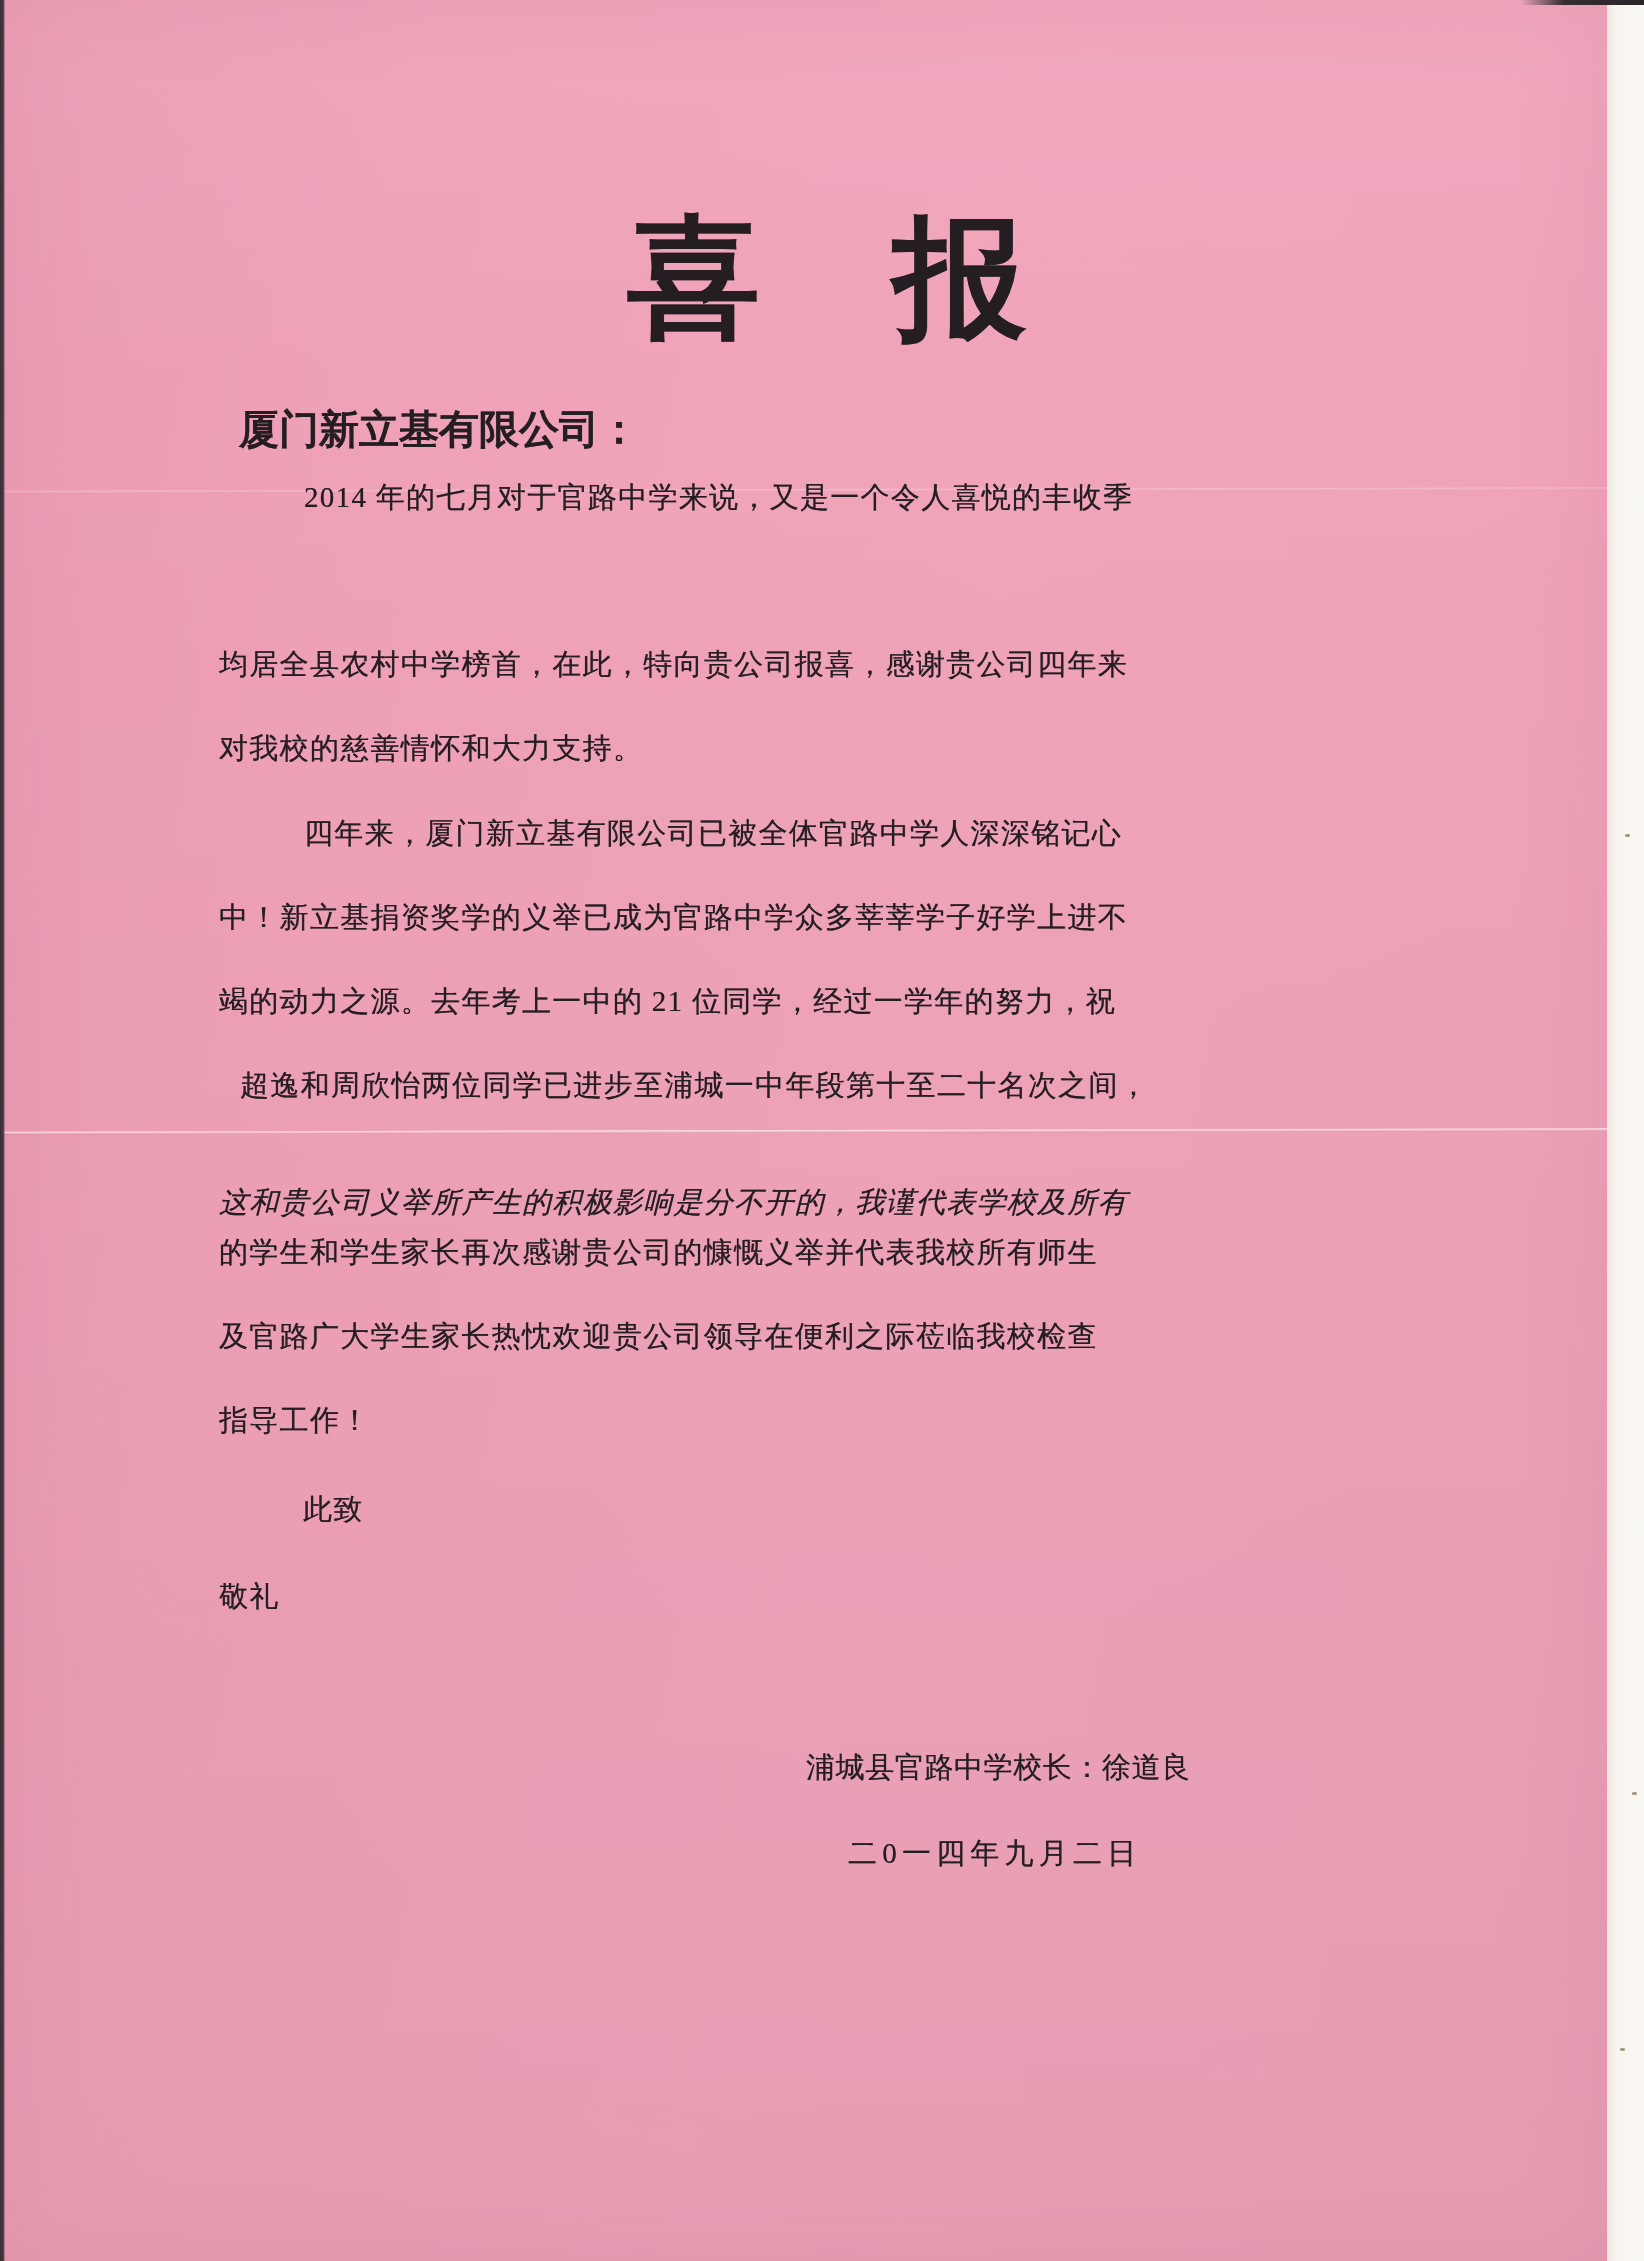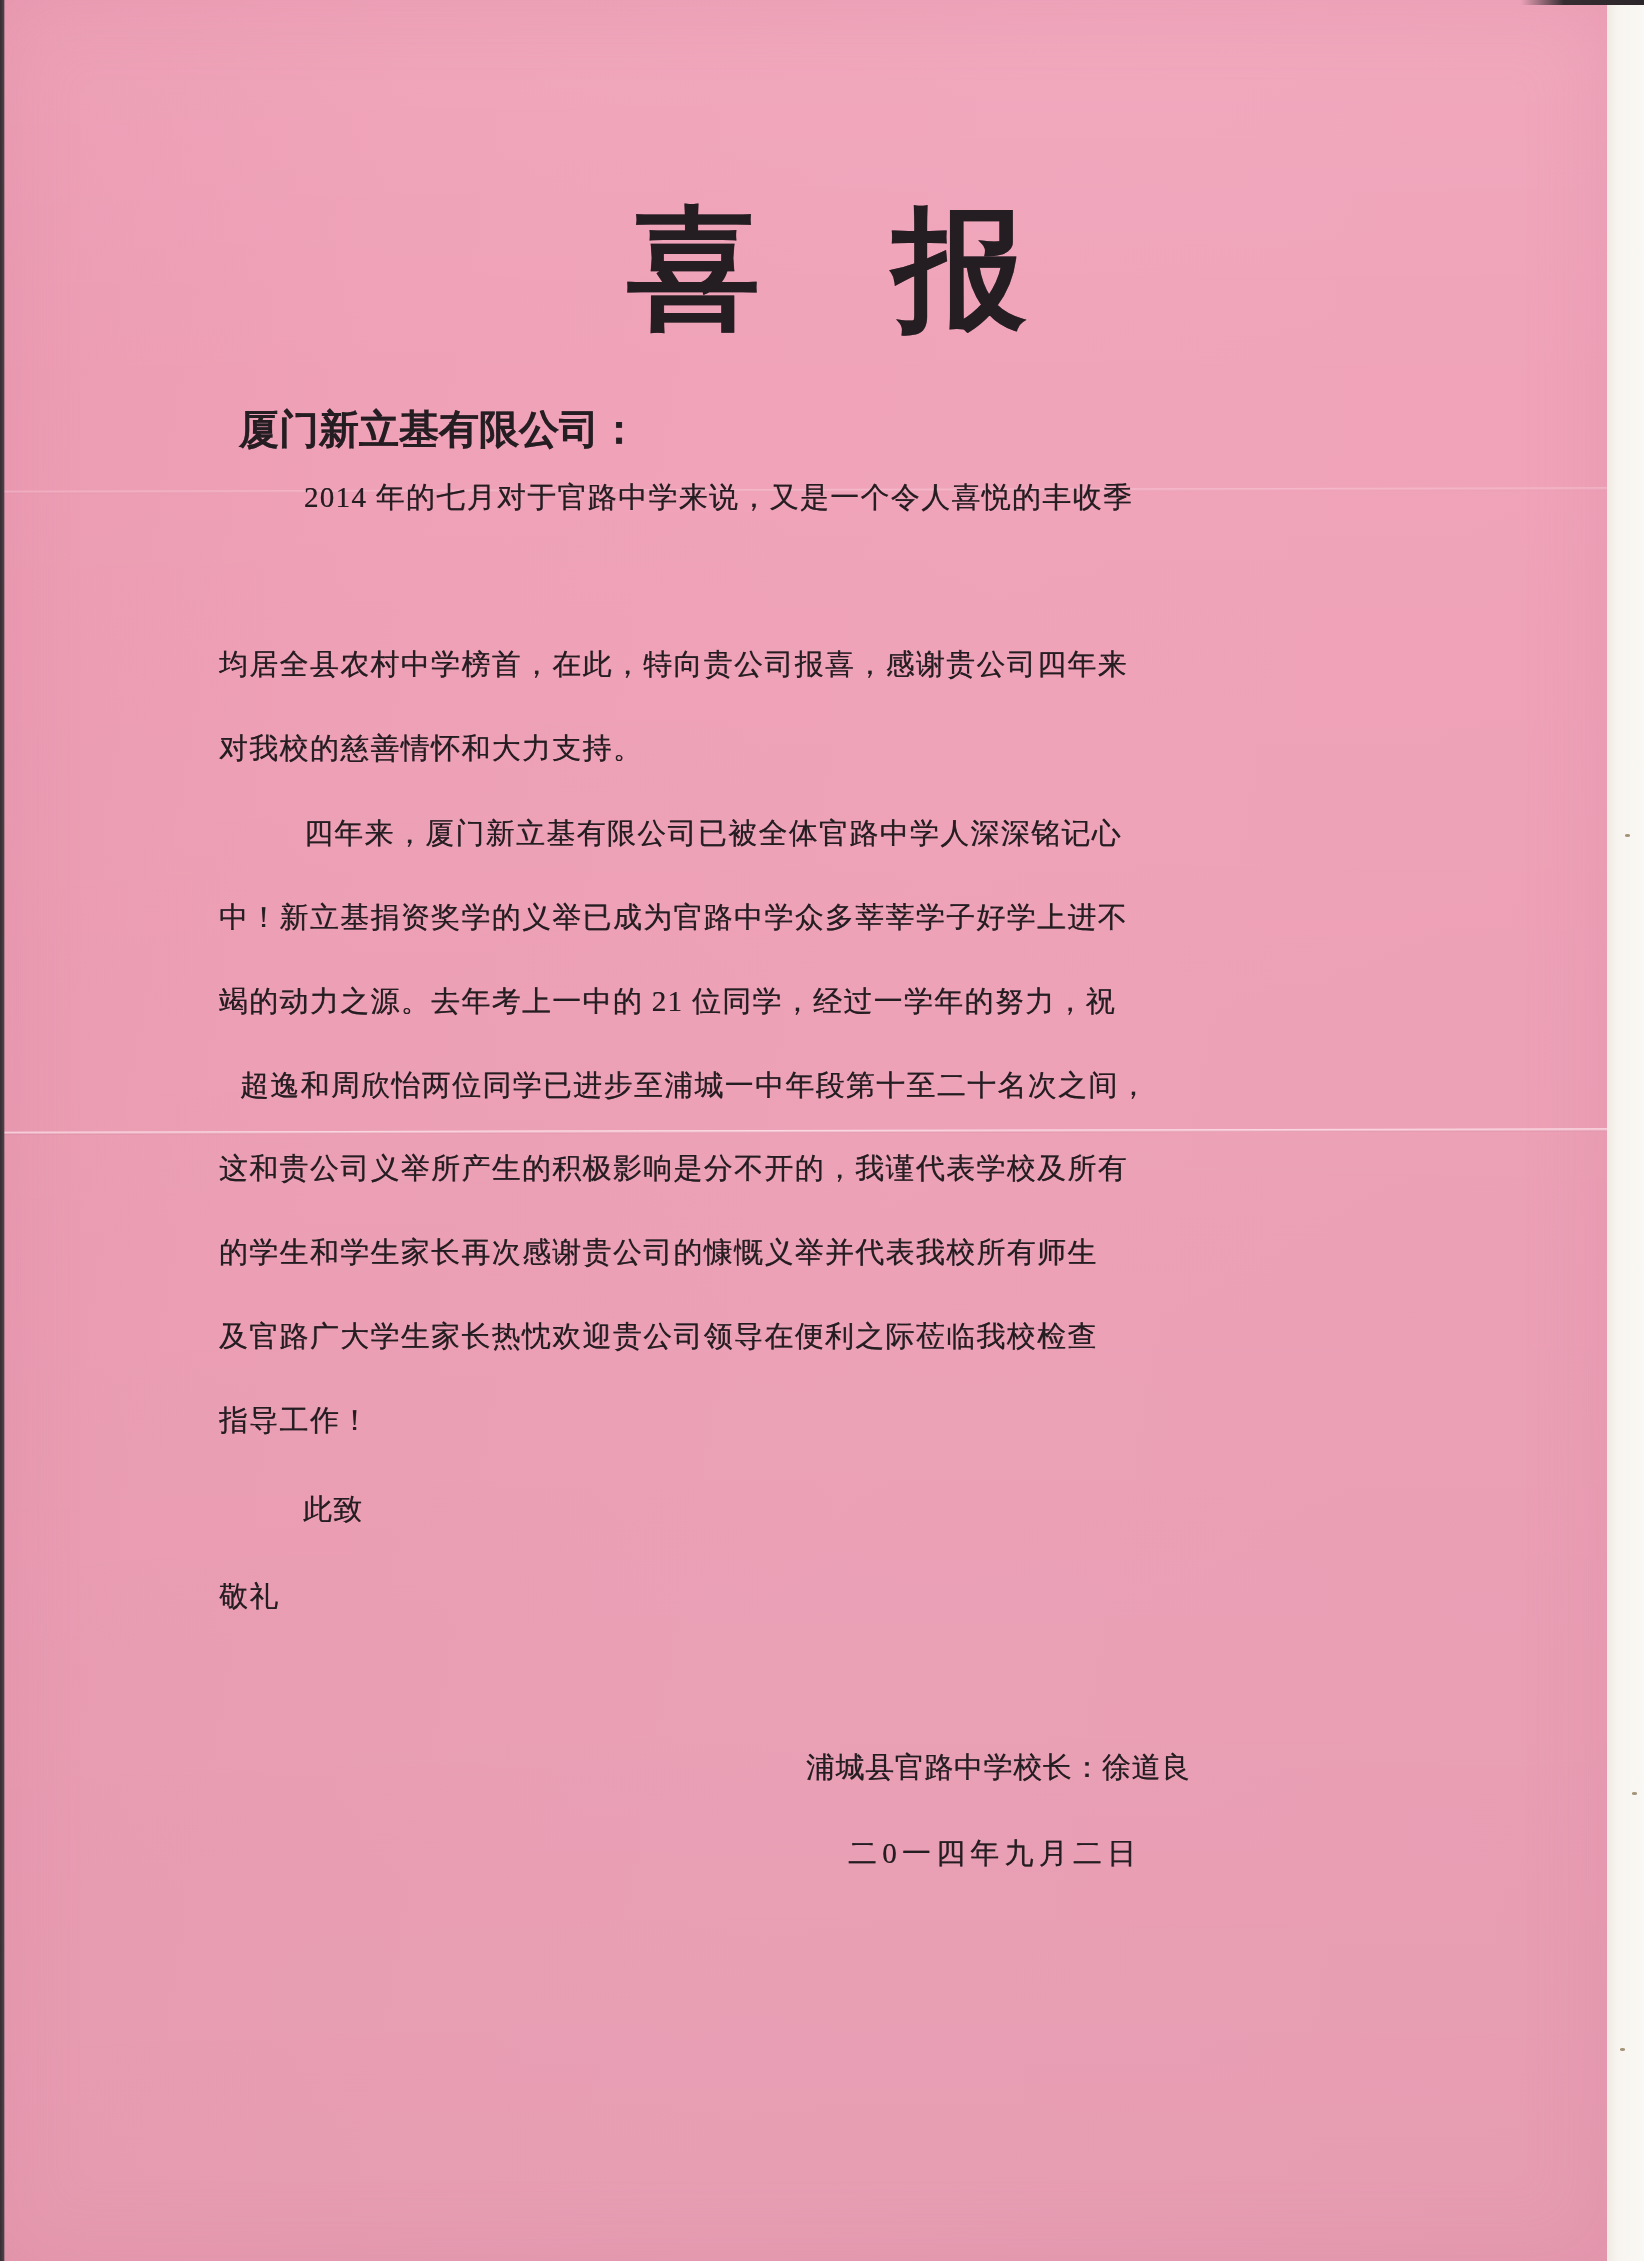--- a/index.html
+++ b/index.html
@@ -66,21 +66,21 @@
   .crease.faint { opacity: 0.38; }
 
   
   .ink {
     color: #241d21;
     text-shadow: 0.3px 0.3px 0.3px rgba(45,30,38,0.55), -0.3px 0 0.3px rgba(45,30,38,0.25);
   }
   #title {
     position: absolute;
     left: 627px;
-    top: 201px;
+    top: 210px;
     font-size: 133px;
     font-weight: 700;
     line-height: 1.05;
     letter-spacing: 0;
     white-space: nowrap;
   }
   #salutation {
     position: absolute;
     left: 239px;
     top: 388px;
@@ -118,21 +118,21 @@
   <div id="salutation" class="ink">厦门新立基有限公司：</div>
 
   <div class="bodyline ink indent" style="top: 455px;">2014 年的七月对于官路中学来说，又是一个令人喜悦的丰收季</div>
   <div class="bodyline ink" style="top: 622px;">均居全县农村中学榜首，在此，特向贵公司报喜，感谢贵公司四年来</div>
   <div class="bodyline ink" style="top: 706px;">对我校的慈善情怀和大力支持。</div>
 
   <div class="bodyline ink indent" style="top: 791px;">四年来，厦门新立基有限公司已被全体官路中学人深深铭记心</div>
   <div class="bodyline ink" style="top: 875px;">中！新立基捐资奖学的义举已成为官路中学众多莘莘学子好学上进不</div>
   <div class="bodyline ink" style="top: 959px;">竭的动力之源。去年考上一中的 21 位同学，经过一学年的努力，祝</div>
   <div class="bodyline ink" style="top: 1043px; margin-left: 21px;">超逸和周欣怡两位同学已进步至浦城一中年段第十至二十名次之间，</div>
-  <div class="bodyline ink" style="top: 1126px;">这和贵公司义举所产生的积极影响是分不开的，我谨代表学校及所有</div>
+  <div class="bodyline ink" style="top: 1160px; font-style: italic;">这和贵公司义举所产生的积极影响是分不开的，我谨代表学校及所有</div>
   <div class="bodyline ink" style="top: 1210px;">的学生和学生家长再次感谢贵公司的慷慨义举并代表我校所有师生</div>
   <div class="bodyline ink" style="top: 1294px;">及官路广大学生家长热忱欢迎贵公司领导在便利之际莅临我校检查</div>
   <div class="bodyline ink" style="top: 1378px;">指导工作！</div>
 
   <div class="bodyline ink" id="closing-cizhi" style="top: 1467px;">此致</div>
   <div class="bodyline ink" id="closing-jingli" style="top: 1554px;">敬礼</div>
 
   <div class="bodyline ink" id="signer" style="top: 1725px;">浦城县官路中学校长：徐道良</div>
   <div class="bodyline ink" id="dateline" style="top: 1811px;">二0一四年九月二日</div>
 

